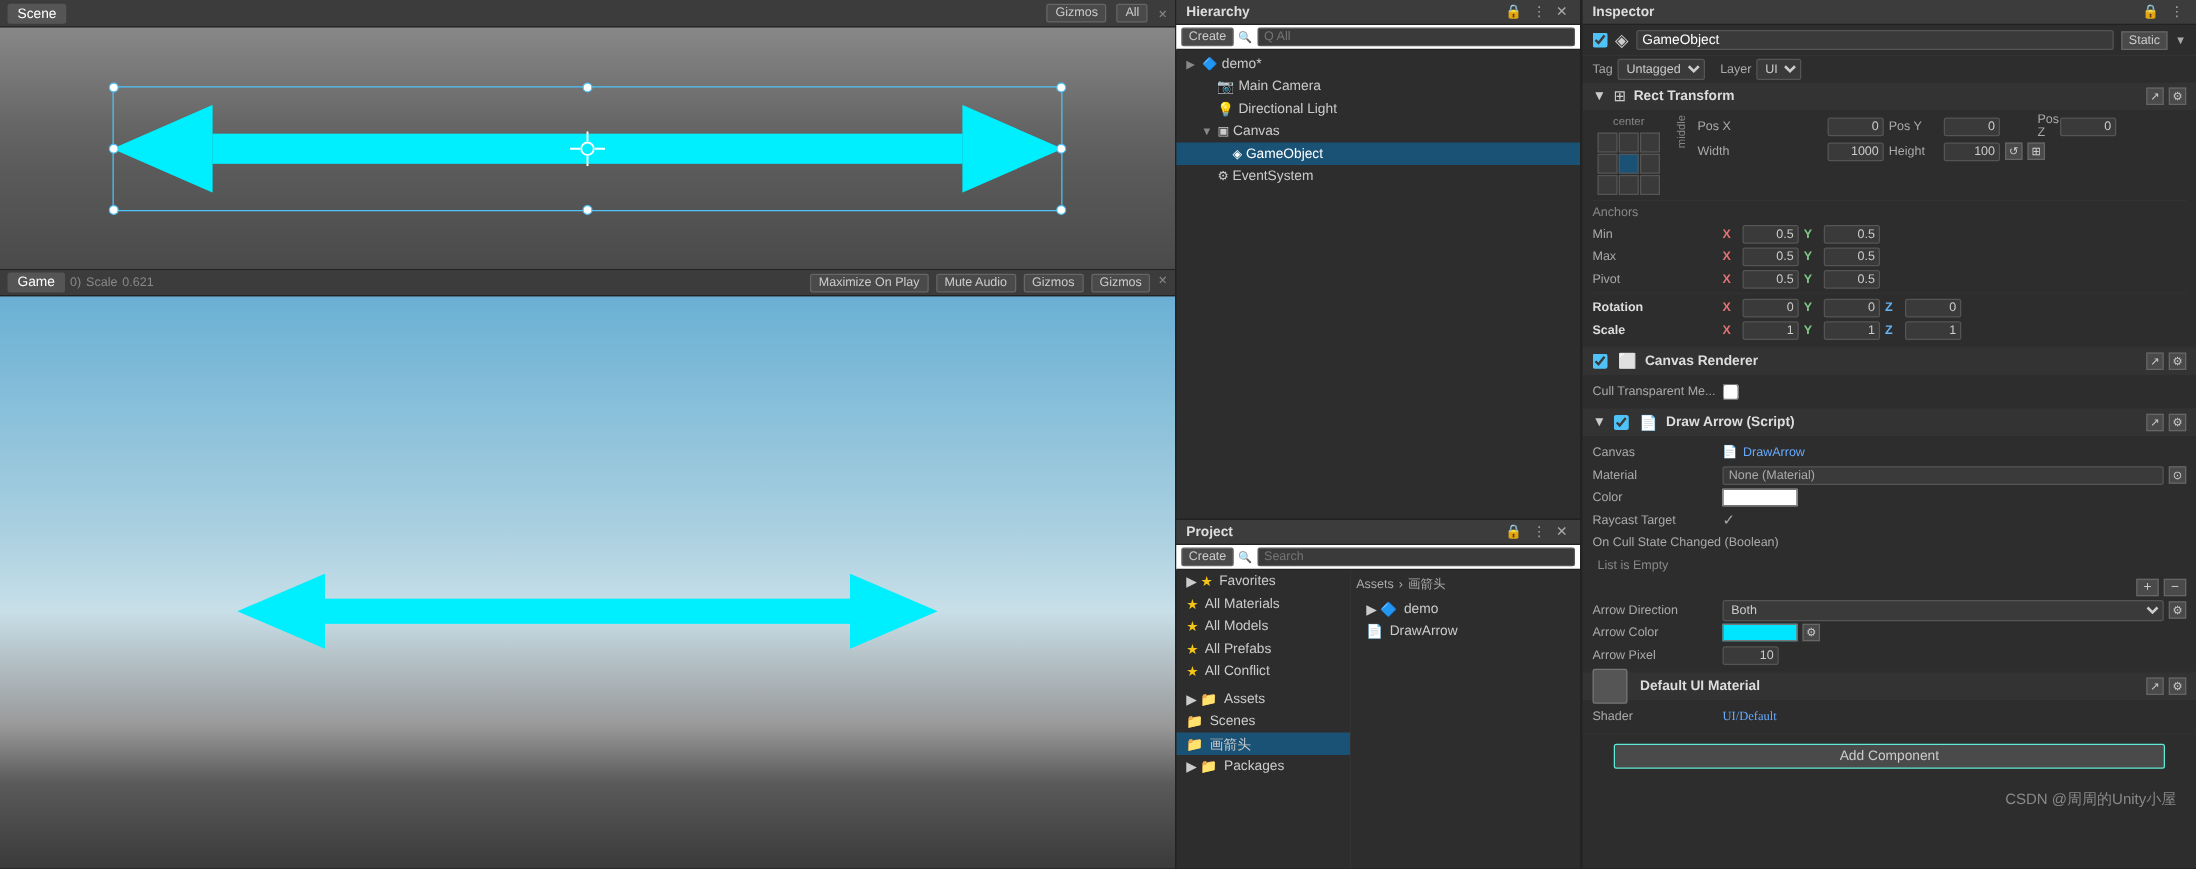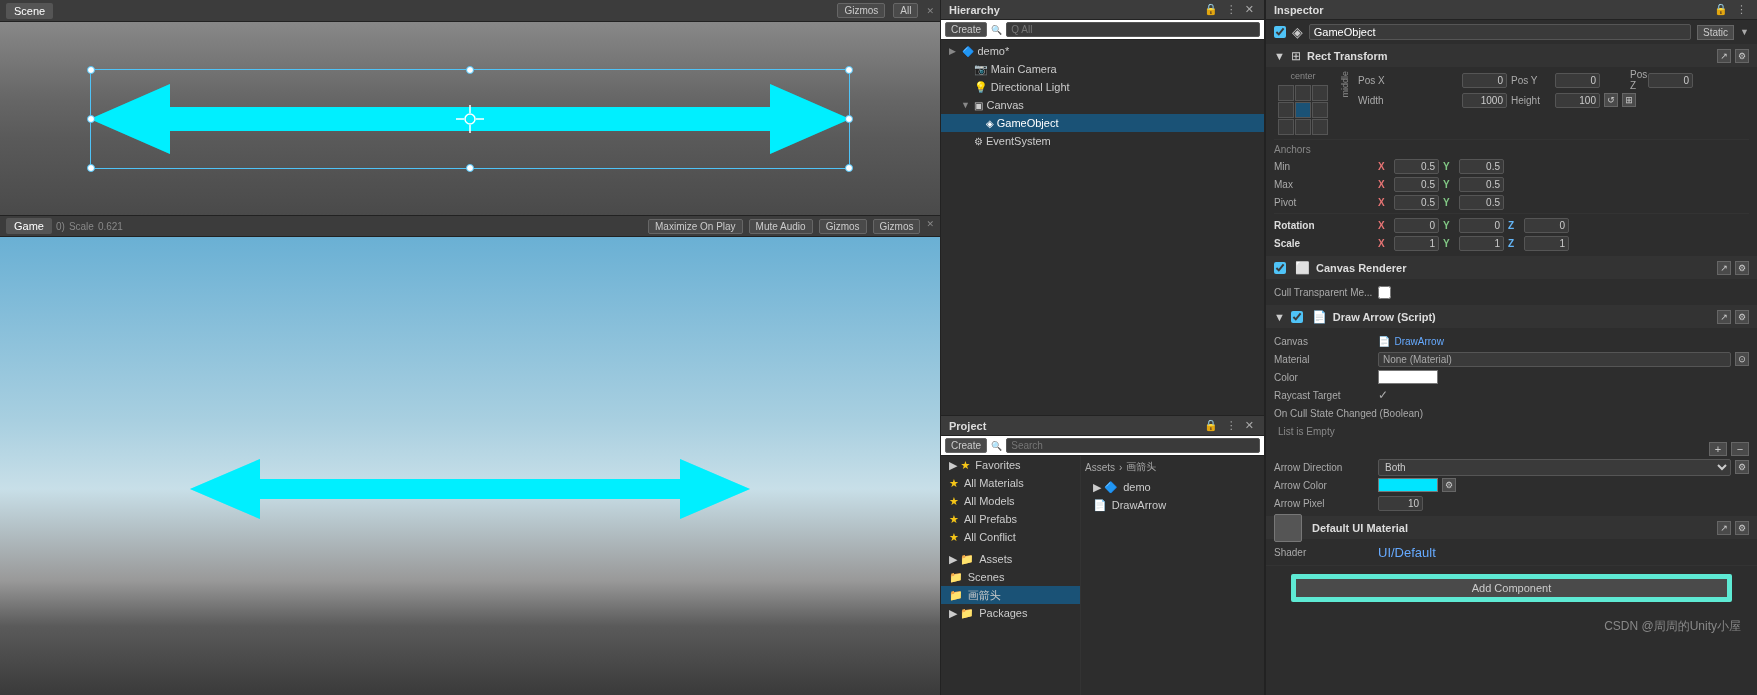--- a/index.html
+++ b/index.html
@@ -506,21 +506,21 @@
       padding: 1px 2px;
       border-radius: 2px;
       flex: 1;
       cursor: pointer;
     }
 
     .add-component-btn {
       margin: 8px auto;
       display: block;
       background: #4a4a4a;
-      border: 5px solid #5eead4;
+      border: 1px solid #5eead4;
       color: #ccc;
       font-size: 11px;
       padding: 3px 20px;
       cursor: pointer;
       border-radius: 2px;
       width: 90%;
     }
 
     .small-icon-btn {
       background: #4a4a4a;
@@ -799,20 +799,30 @@
   </div>
 
   <div class="inspector-object-header">
     <input type="checkbox" class="checkbox-inline" checked="" style="">
     <span style="font-size:14px;">◈</span>
     <input class="obj-name" type="text" value="GameObject" style="">
     <button class="static-btn">Static</button>
     <span style="color:#aaa; font-size:9px;">▼</span>
   </div>
 
+  <div class="tag-layer-row">
+    <span style="color:#aaa;">Tag</span>
+    <select class="tag-select">
+      <option>Untagged</option>
+    </select>
+    <span style="color:#aaa; margin-left:8px;">Layer</span>
+    <select class="tag-select">
+      <option>UI</option>
+    </select>
+  </div>
 
   <div class="component-section">
     <div class="component-header">
       <span>▼</span>
       <span class="component-icon">⊞</span>
       <span class="component-title">Rect Transform</span>
       <div class="component-header-right">
         <button class="small-icon-btn">↗</button>
         <button class="small-icon-btn">⚙</button>
       </div>
@@ -997,21 +1007,21 @@
       <div class="material-preview"></div>
       <span class="component-title">Default UI Material</span>
       <div class="component-header-right">
         <button class="small-icon-btn">↗</button>
         <button class="small-icon-btn">⚙</button>
       </div>
     </div>
     <div class="component-body">
       <div class="prop-row">
         <span class="prop-label">Shader</span>
-        <span style="color:#6af; font-size:13px;">UI/Default</span>
+        <span style="color:#6af; font-size:10px;font-family:Liberation Serif, serif;">UI/Default</span>
       </div>
     </div>
   </div>
 
   <button class="add-component-btn">Add Component</button>
 
   <div style="text-align:right; padding:8px 16px; color:#888; font-size:12px;">CSDN @周周的Unity小屋</div>
 </div>
 
 </body></html>

